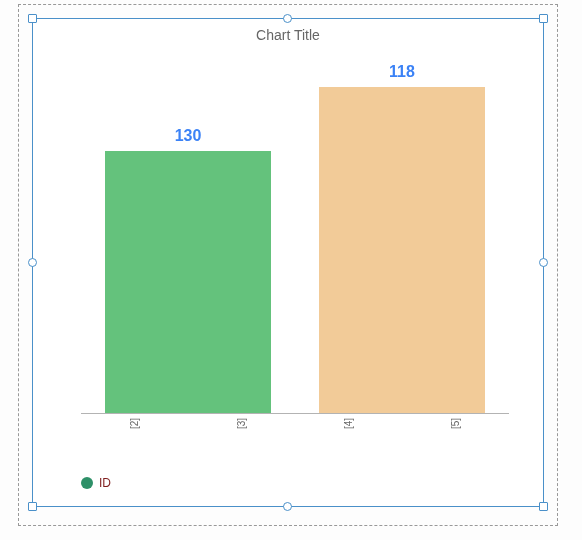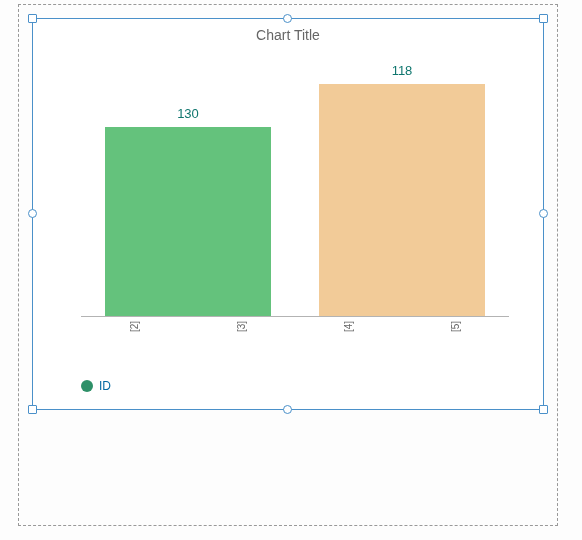--- a/index.html
+++ b/index.html
@@ -19,21 +19,21 @@
     width: 540px;
     height: 522px;
     border: 1px dashed #999;
     box-sizing: border-box;
   }
   .chart-frame {
     position: absolute;
     left: 32px;
     top: 18px;
     width: 512px;
-    height: 392px;
+    height: 489px;
     border: 1px solid #4a90c9;
     box-sizing: border-box;
     background: #fff;
   }
   .handle {
     position: absolute;
     width: 9px;
     height: 9px;
     background: #fff;
     border: 1px solid #4a90c9;
@@ -77,23 +77,24 @@
   }
   .bar-slot {
     flex: 1 1 0;
     display: flex;
     flex-direction: column;
     align-items: center;
     justify-content: flex-end;
     height: 100%;
   }
   .bar-label {
-    font-size: 13px;
-    color: #0f766e;
+    font-size: 16px;
+    color: #3b82f6;
     margin-bottom: 6px;
+    font-weight: bold;
   }
   .bar {
     width: 78%;
   }
   .cat-labels {
     position: absolute;
     left: 48px;
     right: 34px;
     bottom: 52px;
     height: 36px;
@@ -112,21 +113,21 @@
     transform-origin: center;
     white-space: nowrap;
   }
   .legend {
     position: absolute;
     left: 48px;
     bottom: 16px;
     display: flex;
     align-items: center;
     font-size: 12px;
-    color: #0369a1;
+    color: #7f1d1d;
   }
   .legend-dot {
     width: 12px;
     height: 12px;
     border-radius: 50%;
     background: #2e9068;
     margin-right: 6px;
   }
 </style>
 </head>

